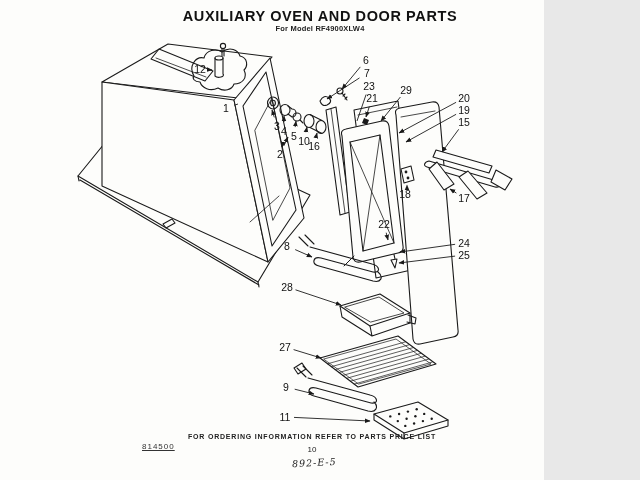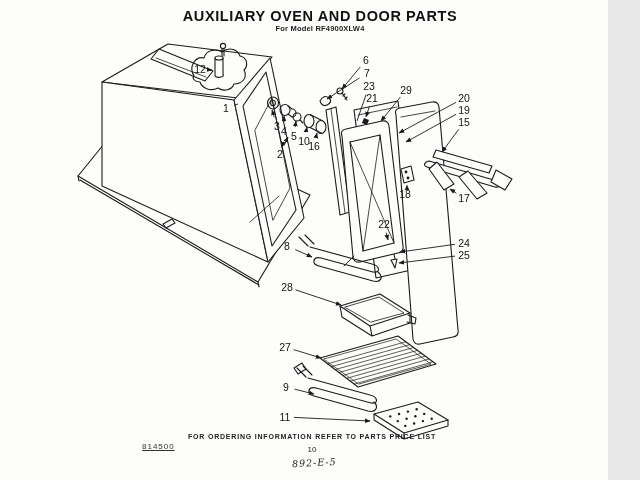--- a/index.html
+++ b/index.html
@@ -1,17 +1,17 @@
 <!DOCTYPE html>
 <html><head>
 <meta charset="utf-8">
 <style>
   html,body{margin:0;padding:0;background:#e8e8e8;}
   .page{
-    position:relative;width:608px;height:480px;background:#fdfdfb;
+    position:relative;width:544px;height:480px;background:#fdfdfb;
     font-family:"Liberation Sans",sans-serif;color:#161616;overflow:hidden;
   }
   .title{
     position:absolute;top:8px;left:0;width:640px;text-align:center;
     font-size:14.5px;font-weight:bold;letter-spacing:0.6px;color:#111;
   }
   .subtitle{
     position:absolute;top:24px;left:0;width:640px;text-align:center;
     font-size:7.5px;font-weight:bold;color:#222;letter-spacing:0.2px;
   }

